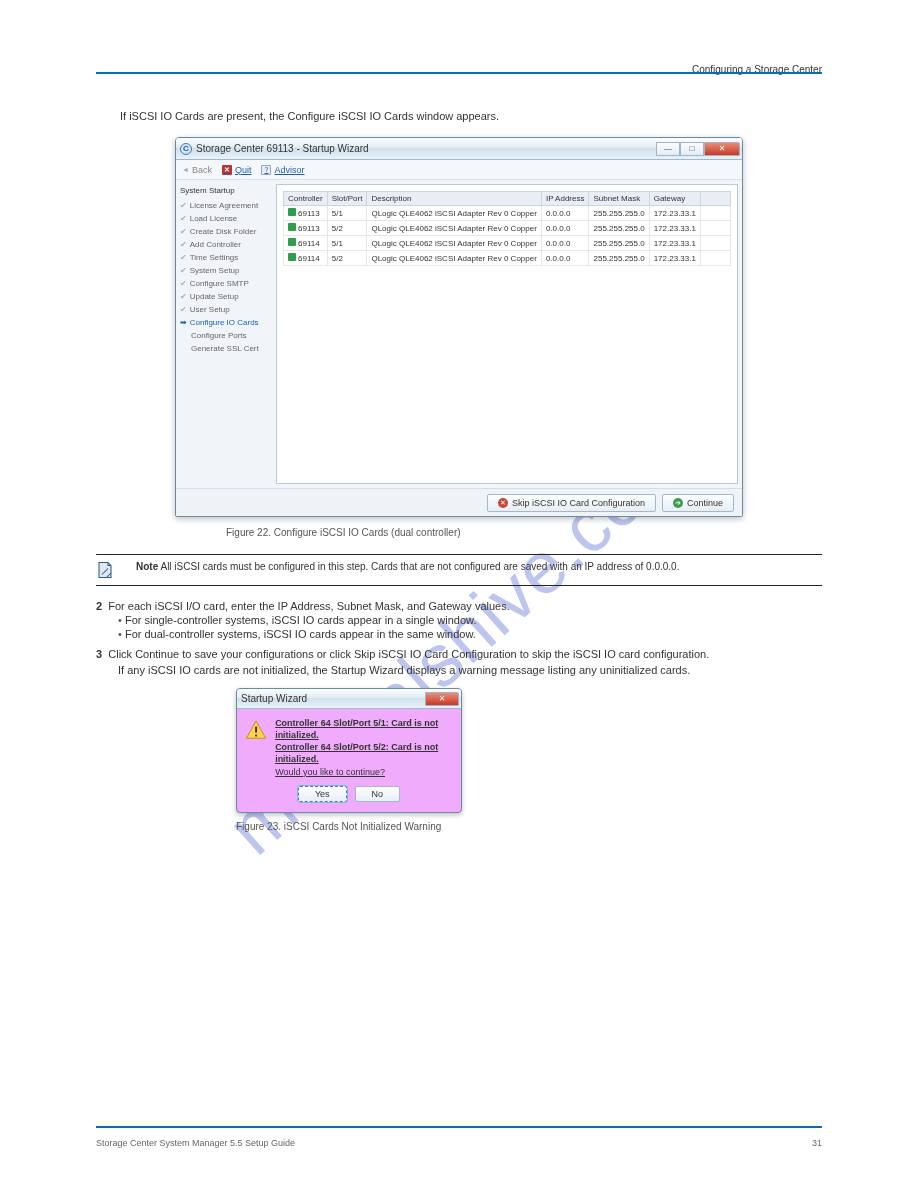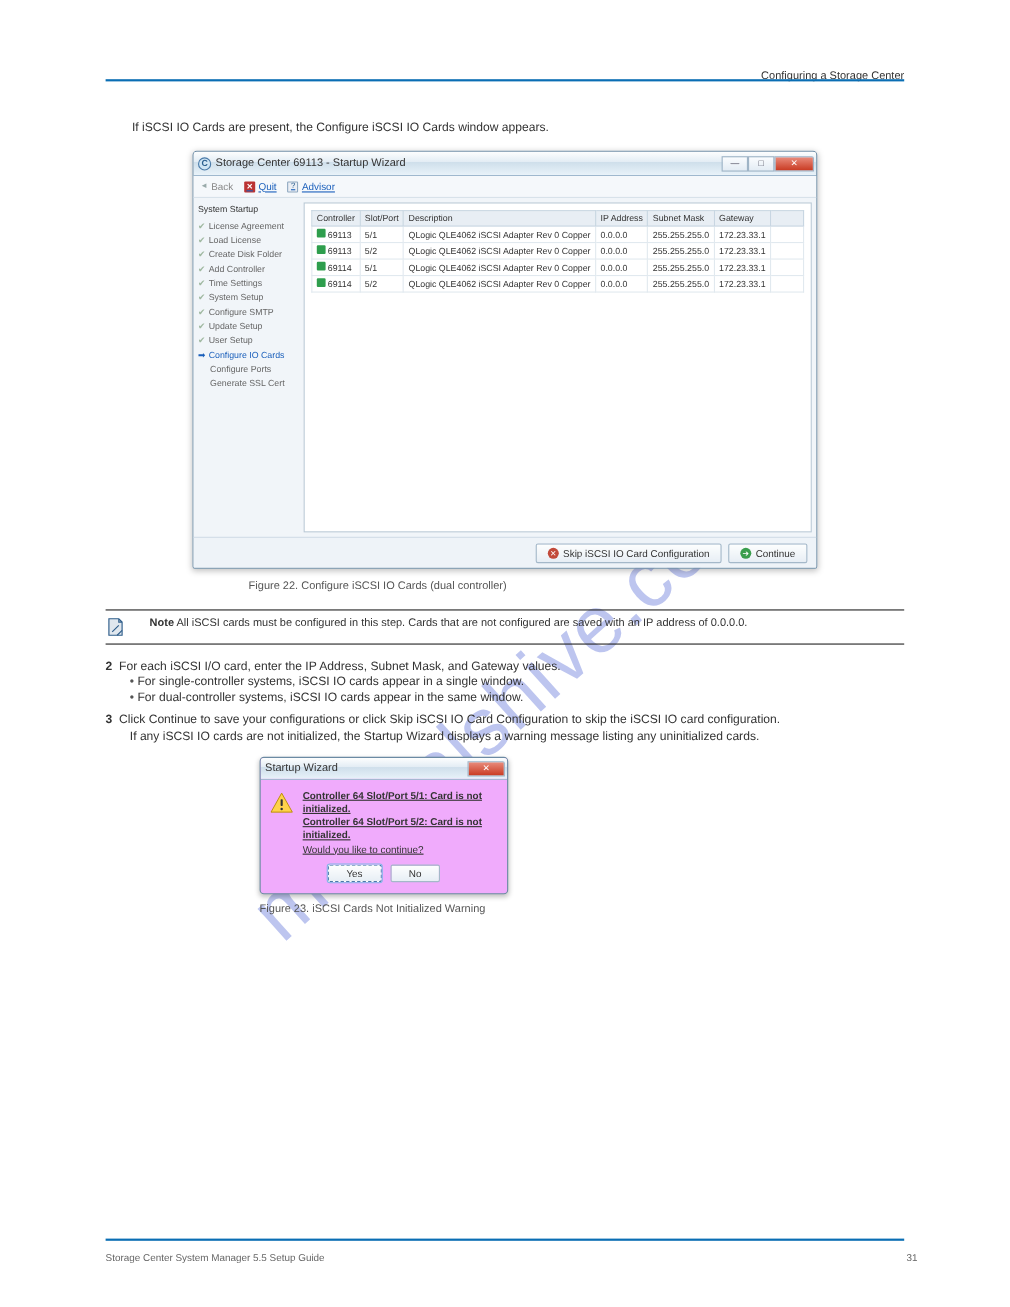--- a/index.html
+++ b/index.html
@@ -129,21 +129,21 @@
   .dlg-body{padding:8px;display:flex;gap:8px;font-size:9px;color:#333;text-decoration:underline;}
   .warn-tri{width:26px;height:26px;}
   .dlg-body .msg{line-height:1.35;}
   .dlg-btns{display:flex;justify-content:center;gap:8px;padding:0 0 10px 0;}
   .dlg-btns .btn{padding:2px 16px;}
   .dlg-btns .btn.focus{border:1px dashed #4a7aa8; outline:1px solid #7fb7e8;}
 
   
   .hr-bot { position:absolute; left:96px; right:96px; bottom:60px; height:2px; background:#0a6eb4;}
   .footer-text { position:absolute; left:96px; bottom:40px; font-size:9px;color:#666;}
-  .footer-page { position:absolute; right:84px; bottom:40px; font-size:9px;color:#666;}
+  .footer-page { position:absolute; right:96px; bottom:40px; font-size:9px;color:#666;}
 
   
   .wm {
     position:absolute; left:50%; top:54%; transform:translate(-50%,-50%) rotate(-42deg);
     font-size:74px; color:rgba(90,110,215,.4); font-family:Arial,sans-serif;
     pointer-events:none; white-space:nowrap; letter-spacing:1px;
   }
 </style>
 </head>
 <body>

